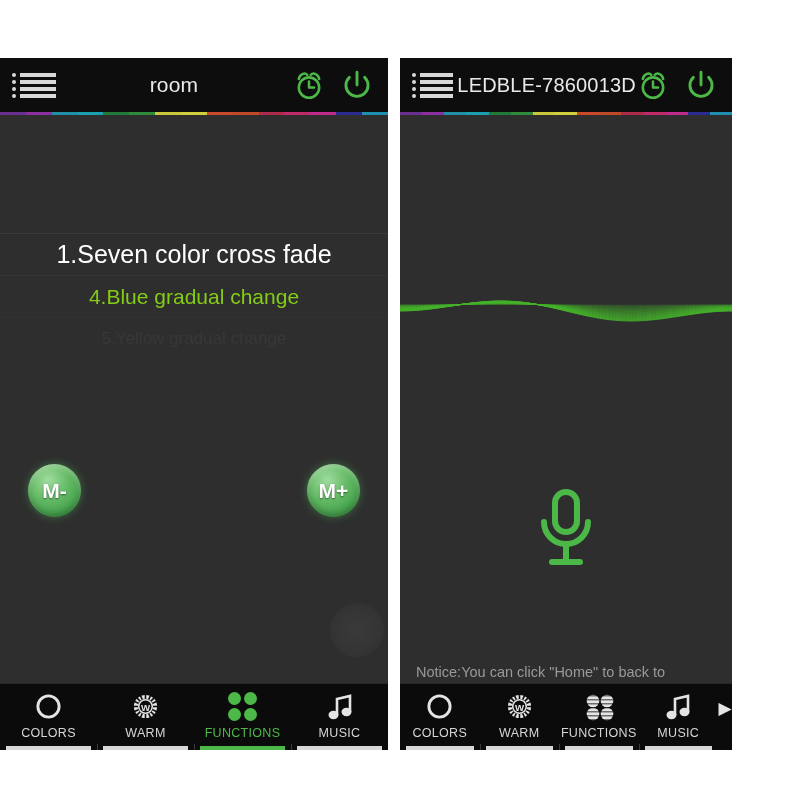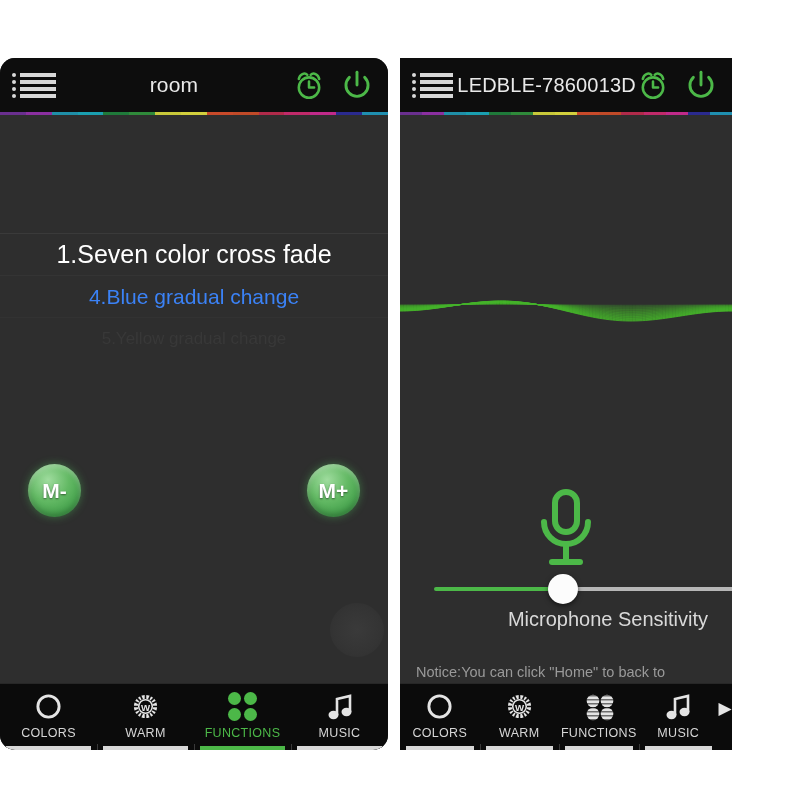--- a/index.html
+++ b/index.html
@@ -1,20 +1,20 @@
 <!DOCTYPE html>
 <html><head>
 <meta charset="utf-8">
 <style>
   html,body{margin:0;padding:0;background:#ffffff;}
   body{width:800px;height:800px;font-family:"Liberation Sans",sans-serif;overflow:hidden;}
   .stage{position:relative;width:800px;height:800px;background:#ffffff;}
 
   .phone{position:absolute;top:58px;height:692px;background:#2e2e2e;overflow:hidden;}
-  .phone.left{left:0;width:388px;border-radius:15px;}
+  .phone.left{left:0;width:388px;}
   .phone.right{left:400px;width:332px;}
 
   
   .topbar{position:relative;height:54px;background:#0d0d0d;display:flex;align-items:center;}
   .menu-icon{width:44px;margin-left:12px;display:flex;flex-direction:column;justify-content:center;gap:3px;}
   .menu-row{display:flex;align-items:center;gap:4px;}
   .menu-dot{width:4px;height:4px;background:#d8d8d8;border-radius:50%;flex:0 0 auto;}
   .menu-bar{height:4px;background:#d8d8d8;flex:1 1 auto;}
   .title{flex:1;text-align:center;color:#e9e9e9;font-size:21px;letter-spacing:.2px;white-space:nowrap;}
   .phone.right .title{font-size:20px;text-align:left;padding-left:4px;}
@@ -26,21 +26,21 @@
   .rainbow i{display:block;height:100%;}
 
   
   .mode-list{position:relative;margin-top:118px;}
   .mode-item{height:41px;display:flex;align-items:center;justify-content:center;
              border-top:1px solid #3a3a3a;color:#fff;white-space:nowrap;}
   .mode-item:first-child{border-top:1px solid #3a3a3a;}
   .mode-item.sel{font-size:25px;color:#ffffff;}
   .mode-item.f1{font-size:24px;color:#8d8d8d;}
   .mode-item.f2{font-size:23px;color:#6a6a6a;}
-  .mode-item.f3{font-size:21px;color:#3b82f6;border-top-color:#343434;}
+  .mode-item.f3{font-size:21px;color:#84cc16;border-top-color:#343434;}
   .mode-item.f4{font-size:17px;color:#383838;border-top-color:#323232;}
 
   .mbtn-row{position:absolute;top:406px;left:0;width:100%;height:62px;}
   .mbtn{position:absolute;top:0;width:53px;height:53px;border-radius:50%;
         background:radial-gradient(circle at 38% 30%, #9fdc9e 0%, #63b964 42%, #3f9d48 78%, #2e7a38 100%);
         box-shadow:0 0 9px rgba(80,190,90,.45), inset 0 -3px 6px rgba(0,0,0,.25), inset 0 3px 5px rgba(255,255,255,.35);
         display:flex;align-items:center;justify-content:center;color:#fff;font-size:21px;font-weight:bold;
         text-shadow:0 1px 2px rgba(0,0,0,.5);}
   .mbtn.minus{left:28px;}
   .mbtn.plus{right:28px;}
@@ -298,28 +298,20 @@
 
     <div class="mic-icon">
       <svg width="72" height="86" viewBox="0 0 72 86">
         <rect x="25" y="4" width="22" height="40" rx="11" fill="none" stroke="#4cb848" stroke-width="6"></rect>
         <path d="M14 34 a22 22 0 0 0 44 0" fill="none" stroke="#4cb848" stroke-width="6" stroke-linecap="round"></path>
         <line x1="36" y1="56" x2="36" y2="72" stroke="#4cb848" stroke-width="6"></line>
         <line x1="22" y1="74" x2="50" y2="74" stroke="#4cb848" stroke-width="6" stroke-linecap="round"></line>
       </svg>
     </div>
 
-    <div class="slider-wrap" style="top:529px;left:34px;width:348px;">
-      <div class="slider-track">
-        <div class="slider-fill" id="mic-fill" style="width: 37%;"></div>
-        <div class="slider-rest" id="mic-rest" style="left: 37%; right: 0px;"></div>
-        <div class="slider-knob" id="mic-knob" style="left: 37%;"></div>
-      </div>
-      <div class="slider-label">Microphone Sensitivity</div>
-    </div>
 
     <div class="notice">Notice:You can click "Home" to back to phone's home screen,and play music by any app.Then,your lighting will dance with music.</div>
 
     <div class="nav">
       <div class="nav-item">
         <div class="nav-ico">
           <svg width="27" height="27" viewBox="0 0 28 28">
               <circle cx="14" cy="14" r="11" fill="none" stroke="#e4e4e4" stroke-width="3"></circle>
             </svg>
         </div>

